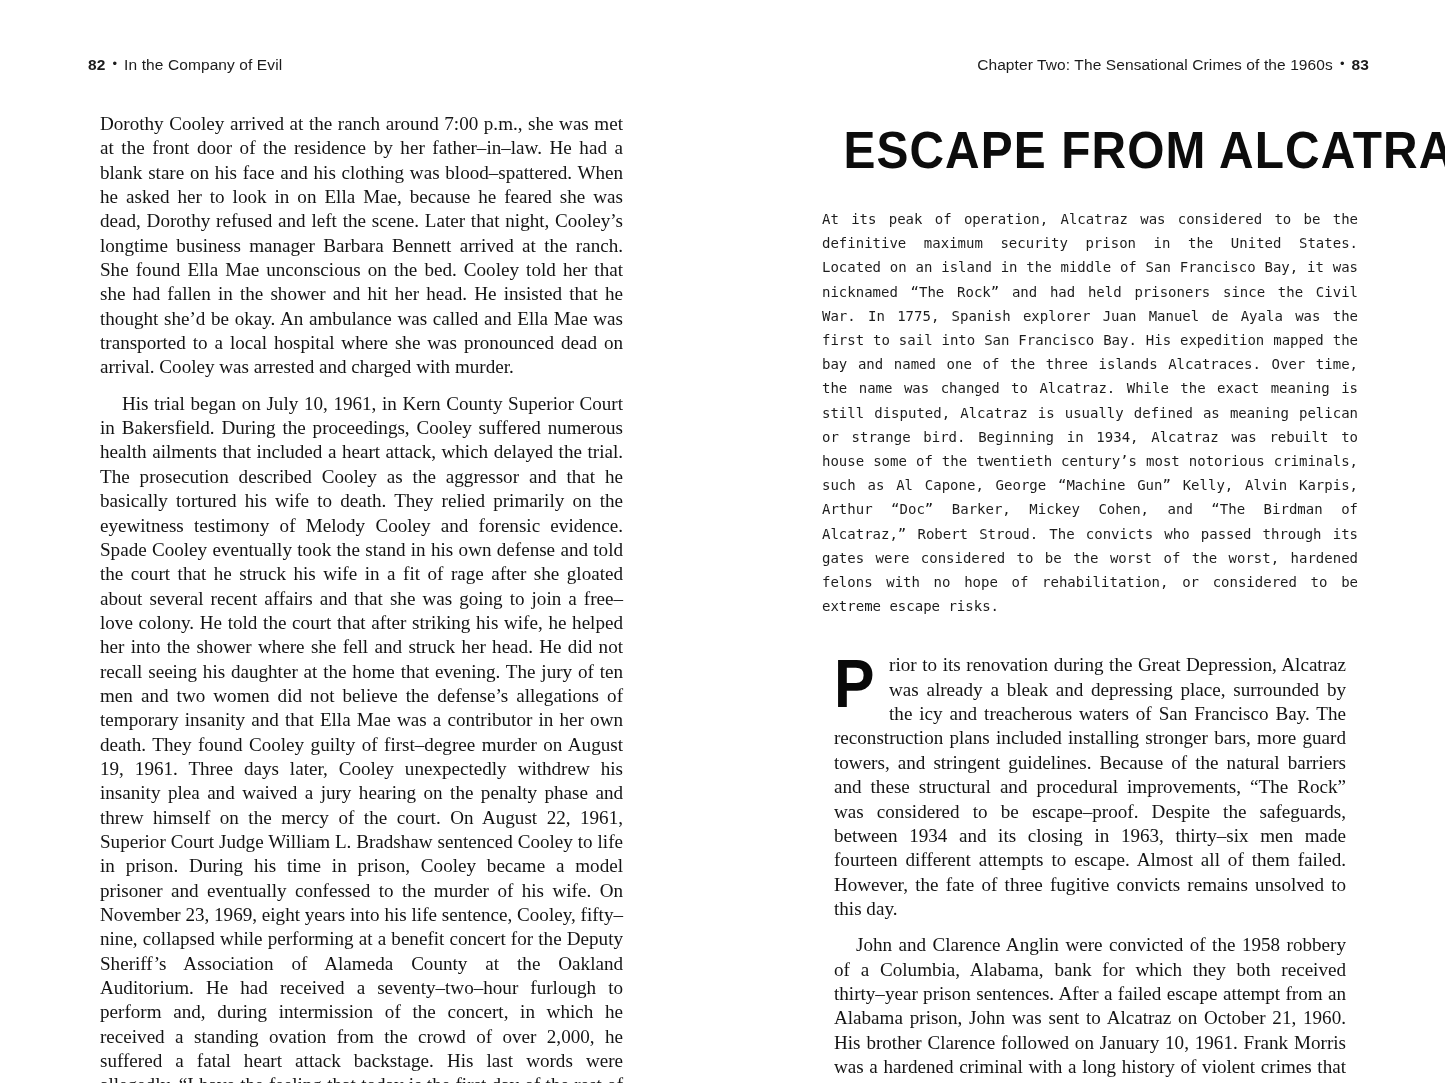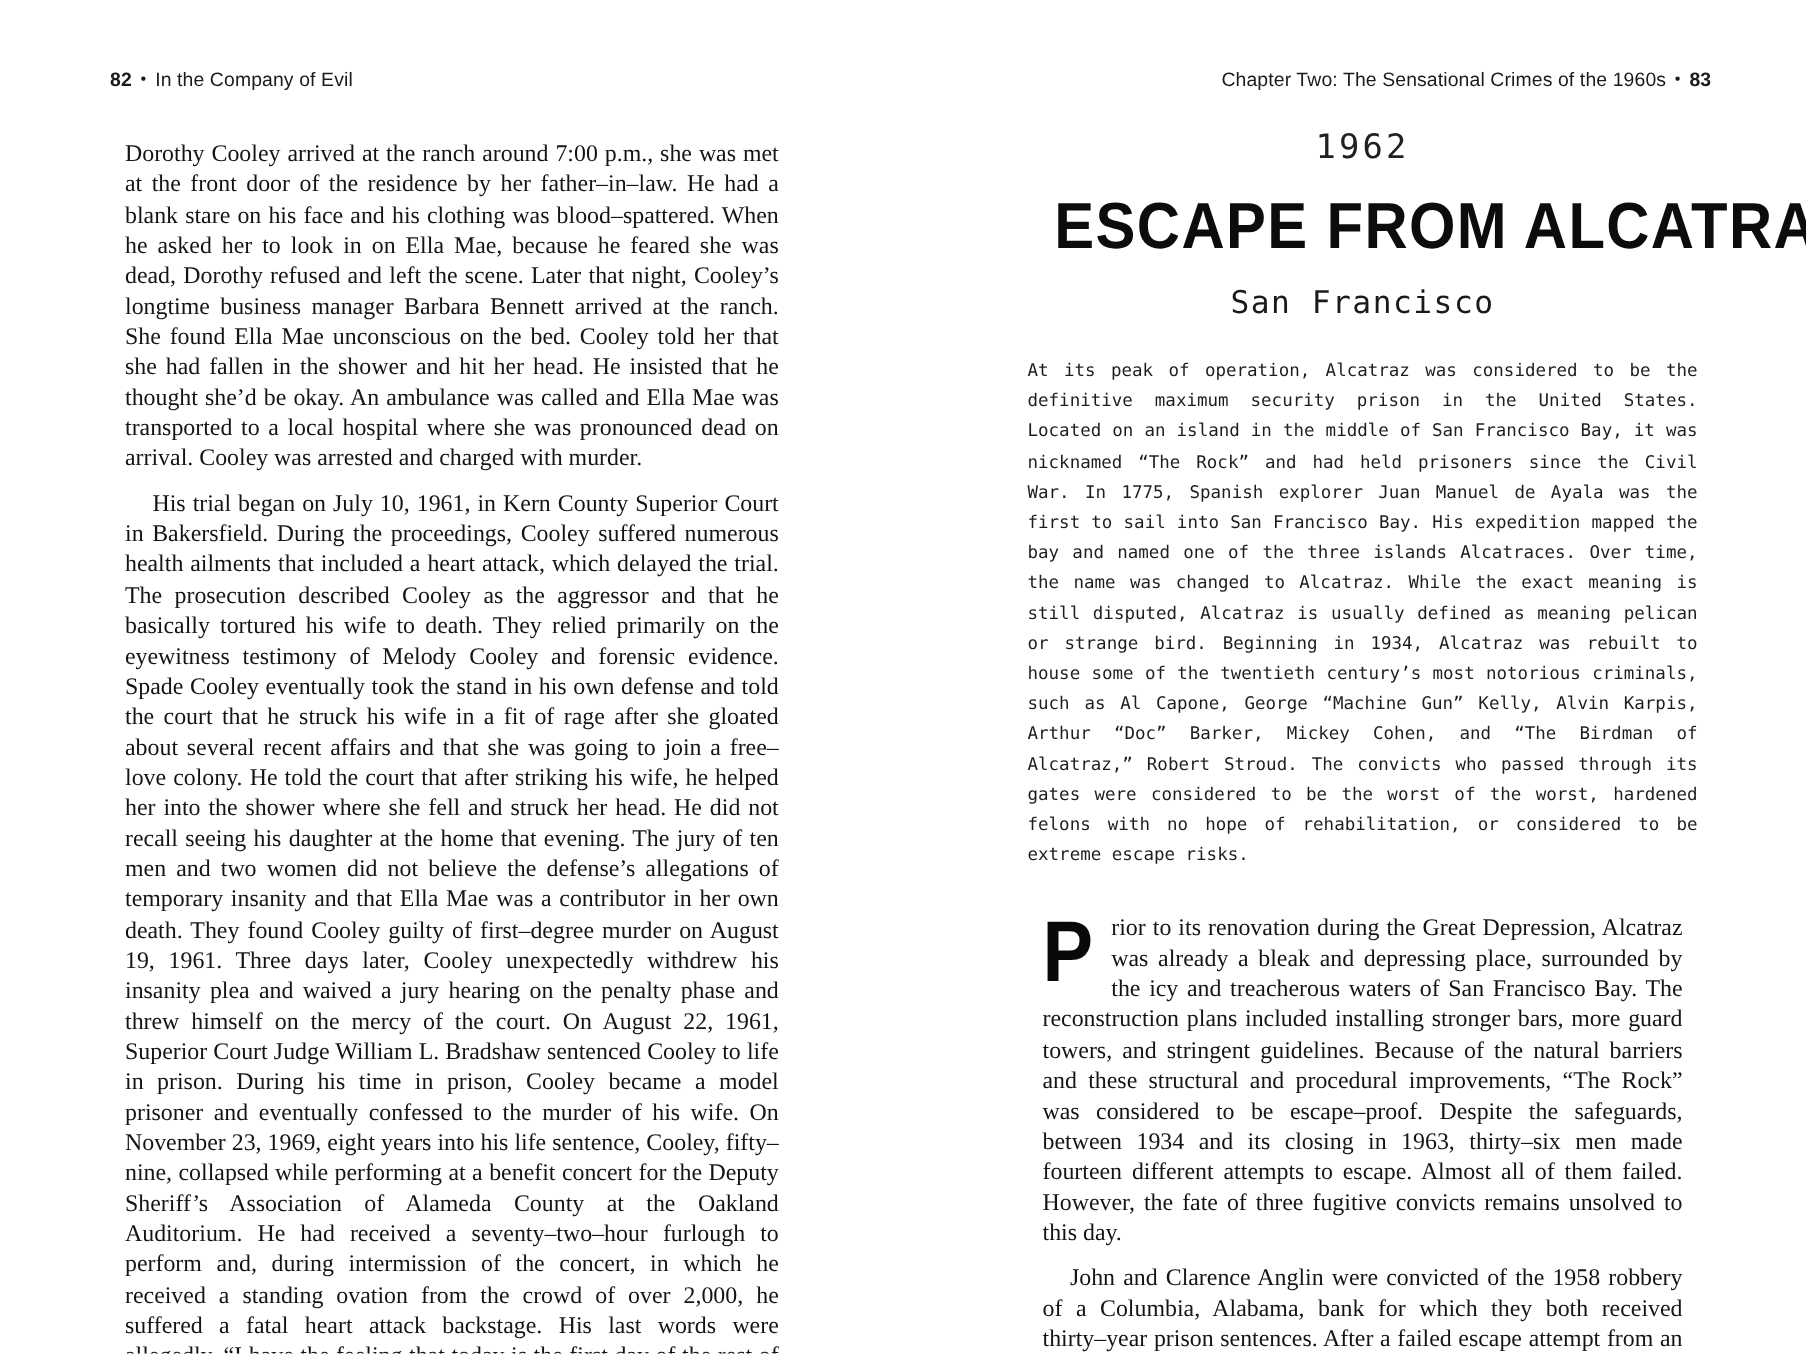--- a/index.html
+++ b/index.html
@@ -141,23 +141,21 @@
   </div>
 
   <div class="col col-left serif-body">
     <p>Dorothy Cooley arrived at the ranch around 7:00 p.m., she was met at the front door of the residence by her father–in–law. He had a blank stare on his face and his clothing was blood–spattered. When he asked her to look in on Ella Mae, because he feared she was dead, Dorothy refused and left the scene. Later that night, Cooley’s longtime business manager Barbara Bennett arrived at the ranch. She found Ella Mae unconscious on the bed. Cooley told her that she had fallen in the shower and hit her head. He insisted that he thought she’d be okay. An ambulance was called and Ella Mae was transported to a local hospital where she was pronounced dead on arrival. Cooley was arrested and charged with murder.</p>
     <p>His trial began on July 10, 1961, in Kern County Superior Court in Bakersfield. During the proceedings, Cooley suffered numerous health ailments that included a heart attack, which delayed the trial. The prosecution described Cooley as the aggressor and that he basically tortured his wife to death. They relied primarily on the eyewitness testimony of Melody Cooley and forensic evidence. Spade Cooley eventually took the stand in his own defense and told the court that he struck his wife in a fit of rage after she gloated about several recent affairs and that she was going to join a free–love colony. He told the court that after striking his wife, he helped her into the shower where she fell and struck her head. He did not recall seeing his daughter at the home that evening. The jury of ten men and two women did not believe the defense’s allegations of temporary insanity and that Ella Mae was a contributor in her own death. They found Cooley guilty of first–degree murder on August 19, 1961. Three days later, Cooley unexpectedly withdrew his insanity plea and waived a jury hearing on the penalty phase and threw himself on the mercy of the court. On August 22, 1961, Superior Court Judge William L. Bradshaw sentenced Cooley to life in prison. During his time in prison, Cooley became a model prisoner and eventually confessed to the murder of his wife. On November 23, 1969, eight years into his life sentence, Cooley, fifty–nine, collapsed while performing at a benefit concert for the Deputy Sheriff’s Association of Alameda County at the Oakland Auditorium. He had received a seventy–two–hour furlough to perform and, during intermission of the concert, in which he received a standing ovation from the crowd of over 2,000, he suffered a fatal heart attack backstage. His last words were allegedly, “I have the feeling that today is the first day of the rest of my life.” Ironically, he was scheduled to be released on parole only a few months later in February 1970. Cooley was buried at the Chapel of the Chimes Memorial Park in Hayward, California.</p>
   </div>
 
   <div class="col col-right">
 
     <div class="head-block">
-      <div class="year">1962</div>
       <div class="chapter-title">ESCAPE FROM ALCATRAZ</div>
-      <div class="city">San Francisco</div>
     </div>
 
     <div class="mono-lede">At its peak of operation, Alcatraz was considered to be the definitive maximum security prison in the United States. Located on an island in the middle of San Francisco Bay, it was nicknamed “The Rock” and had held prisoners since the Civil War. In 1775, Spanish explorer Juan Manuel de Ayala was the first to sail into San Francisco Bay. His expedition mapped the bay and named one of the three islands Alcatraces. Over time, the name was changed to Alcatraz. While the exact meaning is still disputed, Alcatraz is usually defined as meaning pelican or strange bird. Beginning in 1934, Alcatraz was rebuilt to house some of the twentieth century’s most notorious criminals, such as Al Capone, George “Machine Gun” Kelly, Alvin Karpis, Arthur “Doc” Barker, Mickey Cohen, and “The Birdman of Alcatraz,” Robert Stroud. The convicts who passed through its gates were considered to be the worst of the worst, hardened felons with no hope of rehabilitation, or considered to be extreme escape risks.</div>
 
     <div class="serif-body dropcap-para">
       <p class="body-para"><span class="dropcap">P</span><span>rior to its renovation during the Great Depression, Alcatraz was already a bleak and depressing place, surrounded by the icy and treacherous waters of San Francisco Bay. The reconstruction plans included installing stronger bars, more guard towers, and stringent guidelines. Because of the natural barriers and these structural and procedural improvements, “The Rock” was considered to be escape–proof. Despite the safeguards, between 1934 and its closing in 1963, thirty–six men made fourteen different attempts to escape.  Almost all of them failed. However, the fate of three fugitive convicts remains unsolved to this day.</span></p>
       <p class="body-para indent">John and Clarence Anglin were convicted of the 1958 robbery of a Columbia, Alabama, bank for which they both received thirty–year prison sentences. After a failed escape attempt from an Alabama prison, John was sent to Alcatraz on October 21, 1960. His brother Clarence followed on January 10, 1961. Frank Morris was a hardened criminal with a long history of violent crimes that included burglary, armed robbery, assault, and drug possession. He was born in Washington, DC, in 1926, where he was abandoned by his mother. He spent almost his entire childhood in and out of juvenile</p>
     </div>
 
   </div>

